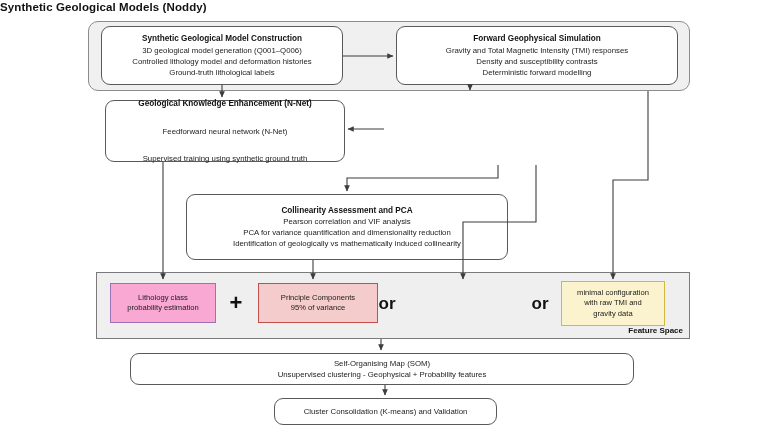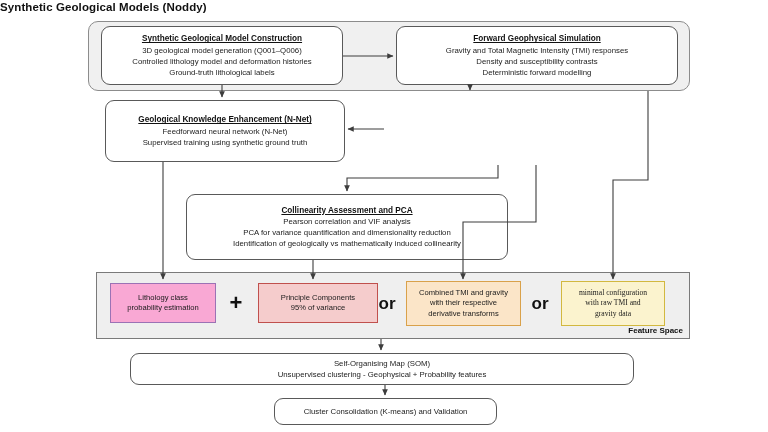--- a/index.html
+++ b/index.html
@@ -29,21 +29,21 @@
   .group-box{
     position:absolute;box-sizing:border-box;
     background:#f0f0f0;border:1px solid #8c8c8c;border-radius:10px;
   }
 
   
   .proc{
     background:#ffffff;border:1px solid #595959;border-radius:9px;
     padding:4px 6px;
   }
-  .proc .hd{font-size:8.2px;font-weight:bold;line-height:11.5px;color:#111;text-decoration:underline;}
+  .proc .hd{font-size:8.2px;font-weight:bold;line-height:11.5px;color:#111;}
   .proc .ln{font-size:7.8px;line-height:11px;color:#222;}
 
   
   .fs-strip{
     position:absolute;box-sizing:border-box;
     background:#efefef;border:1px solid #7a7a7a;
   }
   .fs-label{
     position:absolute;right:6px;bottom:3px;
     font-size:8px;font-weight:bold;color:#111;padding-left:45px;
@@ -79,21 +79,21 @@
     <div class="ln">Ground-truth lithological labels</div>
   </div>
 
   <div class="node proc" style="left:396px;top:26px;width:282px;height:59px;">
     <div class="hd">Forward Geophysical Simulation</div>
     <div class="ln">Gravity and Total Magnetic Intensity (TMI) responses</div>
     <div class="ln">Density and susceptibility contrasts</div>
     <div class="ln">Deterministic forward modelling</div>
   </div>
 
-  <div class="node proc" style="left:105px;top:100px;width:240px;height:62px;">
+  <div class="node proc" style="left:105px;top:100px;width:240px;height:62px;gap:16px;">
     <div class="hd">Geological Knowledge Enhancement (N-Net)</div>
     <div class="ln">Feedforward neural network (N-Net)</div>
     <div class="ln">Supervised training using synthetic ground truth</div>
   </div>
 
 
   <div class="node proc" style="left:186px;top:194px;width:322px;height:66px;">
     <div class="hd">Collinearity Assessment and PCA</div>
     <div class="ln">Pearson correlation and VIF analysis</div>
     <div class="ln">PCA for variance quantification and dimensionality reduction</div>
@@ -115,31 +115,24 @@
 
   <div class="fbox" style="left:258px;top:283px;width:120px;height:40px;background:#f5cccc;border-color:#c0504d;">
     <div>
       <div>Principle Components</div>
       <div>95% of variance</div>
     </div>
   </div>
 
   <div class="op op-or" style="left:372px;top:293px;width:30px;height:20px;">or</div>
 
-  <div class="fbox" style="left:406px;top:281px;width:115px;height:45px;background:#fbe5c8;border-color:#d9a14a;">
-    <div>
-      <div>Combined TMI and gravity</div>
-      <div>with their respective</div>
-      <div>derivative transforms</div>
-    </div>
-  </div>
 
   <div class="op op-or" style="left:525px;top:293px;width:30px;height:20px;">or</div>
 
-  <div class="fbox" style="left:561px;top:281px;width:104px;height:45px;background:#fbf3ce;border-color:#d2b83f;font-family:Liberation Serif, serif;">
+  <div class="fbox" style="left:561px;top:281px;width:104px;height:45px;background:#fbf3ce;border-color:#d2b83f;">
     <div>
       <div>minimal configuration</div>
       <div>with raw TMI and</div>
       <div>gravity data</div>
     </div>
   </div>
 
   <div class="node proc" style="left:130px;top:353px;width:504px;height:32px;">
     <div class="ln">Self-Organising Map (SOM)</div>
     <div class="ln">Unsupervised clustering - Geophysical + Probability features</div>

